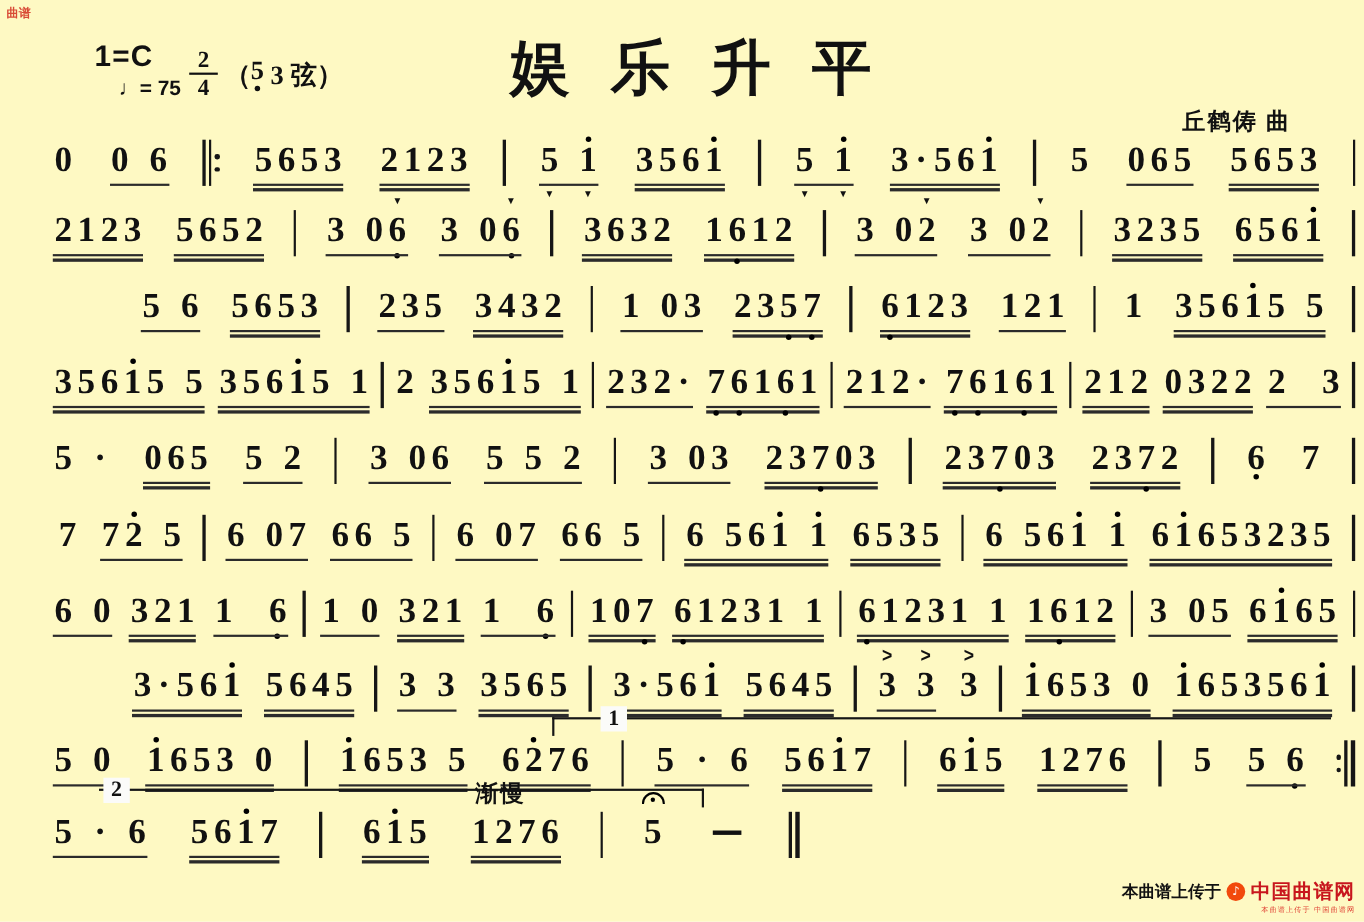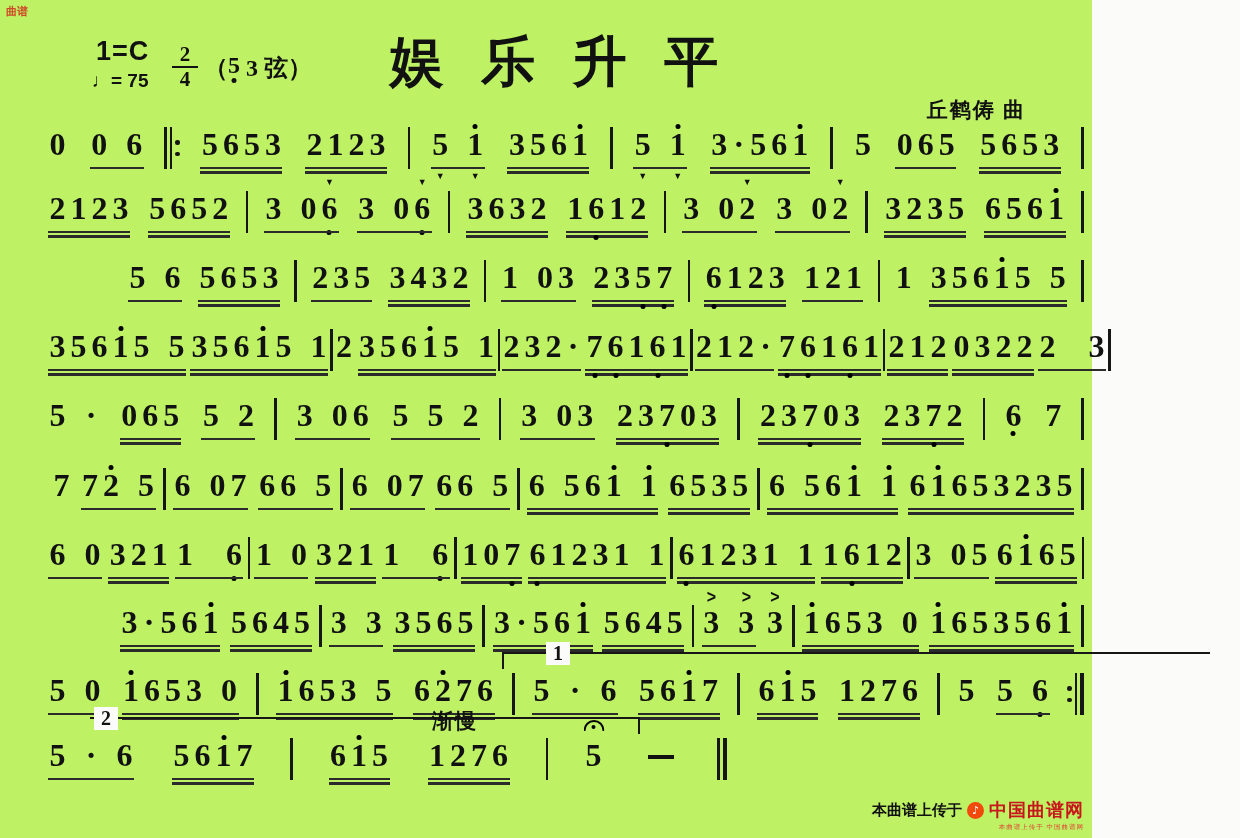--- a/index.html
+++ b/index.html
@@ -1,23 +1,23 @@
 <!DOCTYPE html>
 <html><head>
 <meta charset="utf-8">
 <style>
   html,body{margin:0;padding:0;}
   body{width:1240px;height:838px;background:#fbfbf9;overflow:hidden;
        font-family:"Liberation Serif", serif; color:#111;}
-  .page{position:relative;width:1092px;height:838px;background:#bef264;}
+  .page{position:relative;width:1240px;height:838px;background:#fef9c3;}
 
   
   .corner{position:absolute;left:6px;top:4px;font:700 11px "Liberation Sans",sans-serif;color:#d22c1e;opacity:.85;}
-  .key{position:absolute;left:96px;top:36px;font:700 27px "Liberation Sans",sans-serif;letter-spacing:1px;}
-  .tempo{position:absolute;left:92px;top:70px;font:700 19px "Liberation Sans",sans-serif;}
+  .key{position:absolute;left:86px;top:36px;font:700 27px "Liberation Sans",sans-serif;letter-spacing:1px;}
+  .tempo{position:absolute;left:108px;top:70px;font:700 19px "Liberation Sans",sans-serif;}
   .meter{position:absolute;left:172px;top:44px;width:26px;text-align:center;font:700 21px "Liberation Serif",serif;line-height:21px;}
   .meter .num{display:block;border-bottom:2px solid #111;padding-bottom:1px;}
   .meter .den{display:block;padding-top:1px;}
   .tuning{position:absolute;left:204px;top:52px;font:700 24px "Liberation Serif",serif;display:flex;align-items:flex-start;}
   .tun-low{position:relative;display:inline-block;}
   .tun-low i{position:absolute;left:50%;transform:translateX(-50%);top:26px;width:5px;height:5px;border-radius:50%;background:#111;}
   .title{position:absolute;left:0;right:0;top:26px;text-align:center;
          font:900 54px "Liberation Serif",serif;letter-spacing:12px;white-space:pre;padding-left:28px;}
   .composer{position:absolute;right:66px;top:72px;font:700 21px "Liberation Serif",serif;letter-spacing:2px;margin-top:24px;}
 

